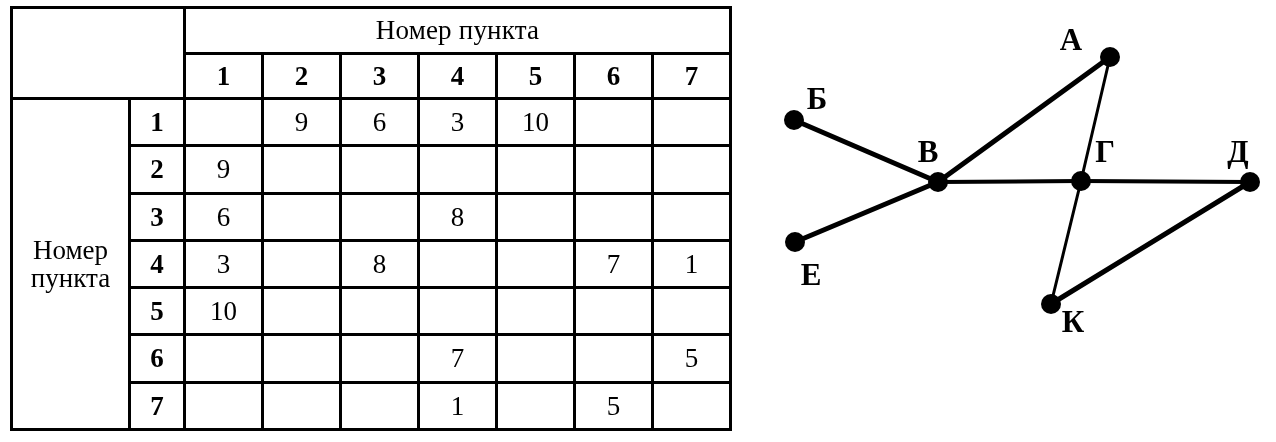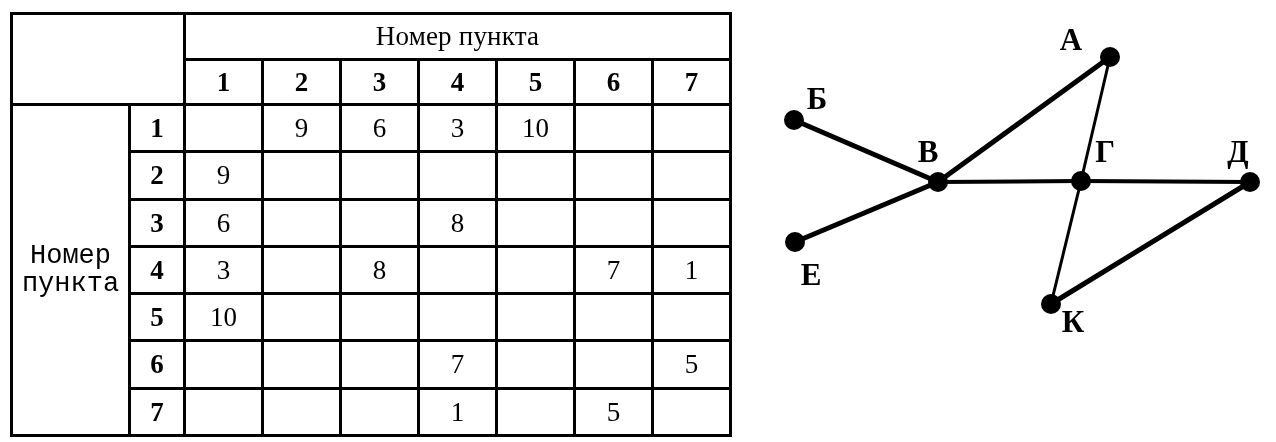--- a/index.html
+++ b/index.html
@@ -13,21 +13,21 @@
     position: relative;
     overflow: hidden;
     font-family: "Liberation Serif", "DejaVu Serif", serif;
     color: #000000;
   }
 
   
   #distance-table-wrap {
     position: absolute;
     left: 10px;
-    top: 12px;
+    top: 6px;
     width: 722px;
     height: 298px;
   }
   table.dist {
     border-collapse: collapse;
     table-layout: fixed;
     width: 722px;
     height: 422px;
     background: #fff;
   }
@@ -48,21 +48,20 @@
   .colgrp-title {
     font-size: 28px;
     font-weight: bold;
     letter-spacing: 0.2px;
   }
   .rowgrp-title {
     font-size: 28px;
     font-weight: bold;
     line-height: 1.12;
     padding: 0 3px;
-    font-family: Liberation Mono, monospace;
   }
   .corner-blank { border-right-width: 3px; }
 
   
   col.c-rowgrp { width: 118px; }
   col.c-rownum { width: 55px; }
   col.c-data   { width: 78px; }
 
   
   tr.r-grp   { height: 46px; }

